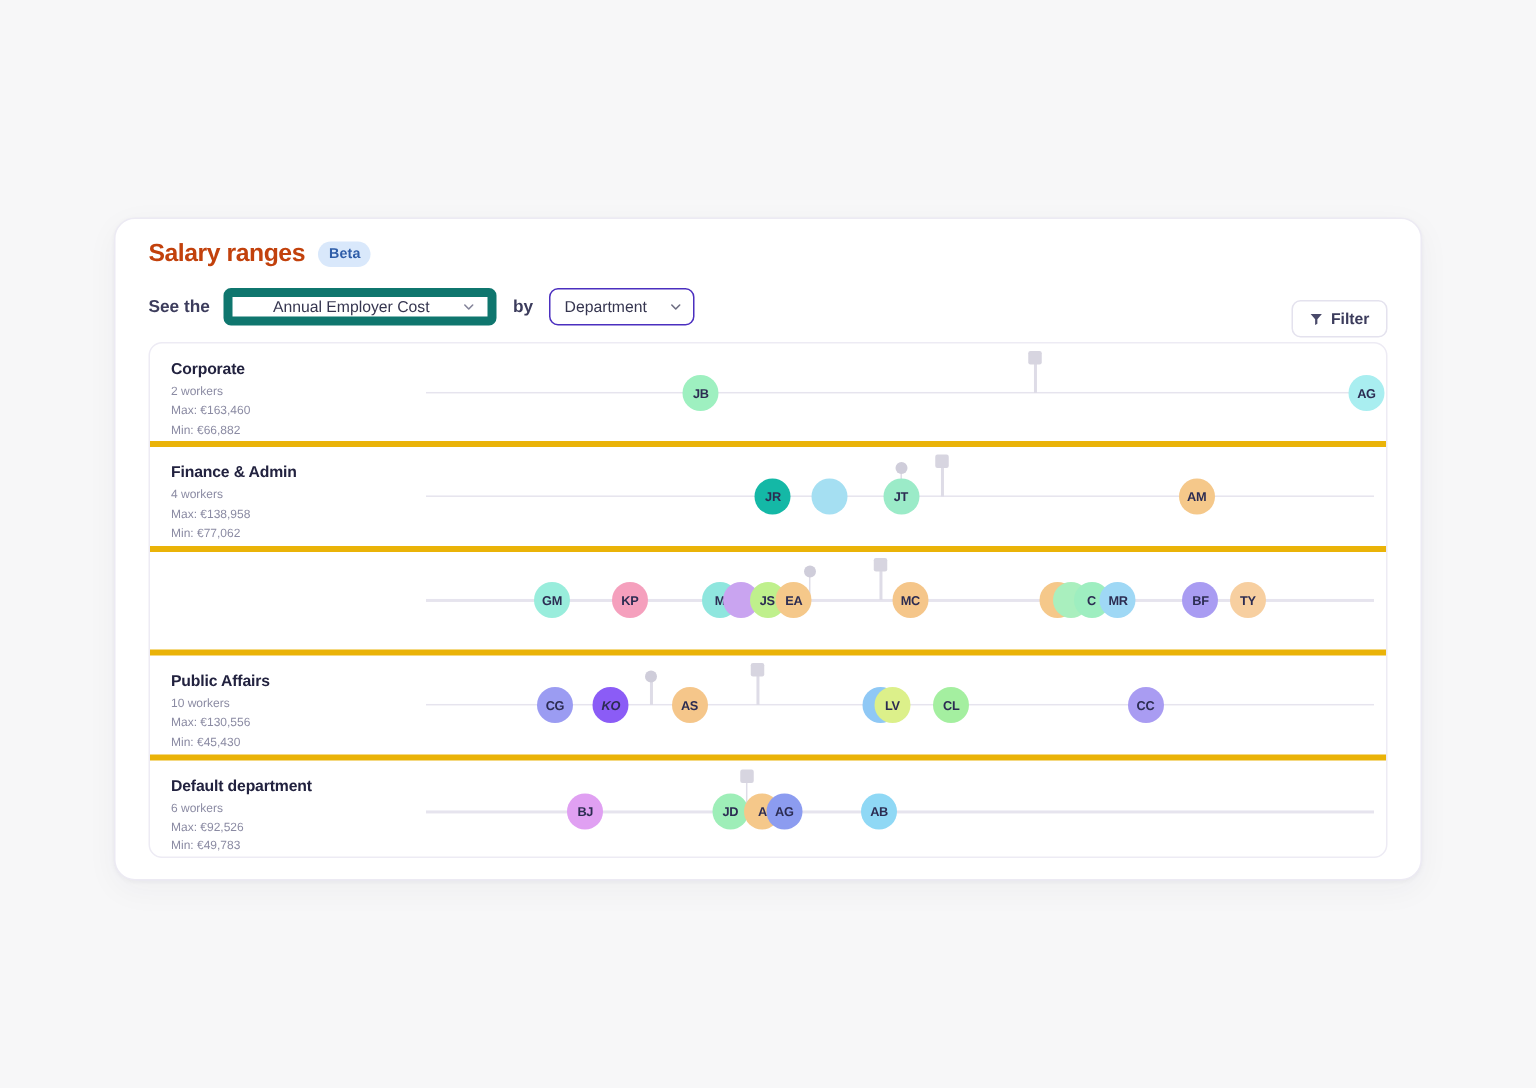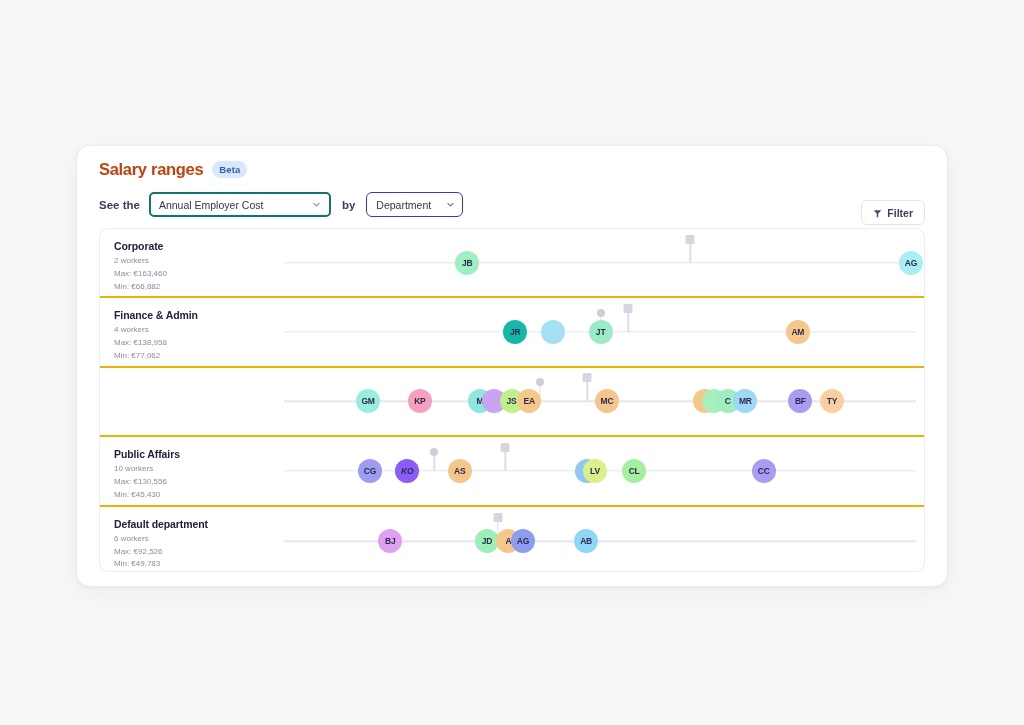--- a/index.html
+++ b/index.html
@@ -34,23 +34,23 @@
     padding: 2.5px 7px 3px; border-radius: 9px; letter-spacing: .1px;
   }
 
   
   .controls { display: flex; align-items: center; gap: 9px; margin-top: 13px; }
   .see-the { font-size: 11.5px; color: #3c3c5c; font-weight: 600; }
   .by-label { font-size: 11.5px; color: #3c3c5c; font-weight: 600; margin: 0 2px; }
   .select {
     display: flex; align-items: center; justify-content: space-between;
     height: 25px; background: #fff;
-    border: 2px solid #0f766e; border-radius: 5px;
+    border: 6px solid #0f766e; border-radius: 5px;
     font-size: 10.5px; color: #35354f;
-    padding: 0 8px 0 8px;
+    padding: 0 8px 0 27px;
   }
   .select.metric { width: 182px; }
   .select.group {
     width: 97px; border: 1.6px solid #4b2fbf;
     border-radius: 6px; padding: 0 7px 0 9px;
   }
   .chev { width: 9px; height: 9px; flex: none; opacity: .75; }
   .chev svg { display: block; }
 
   .filter-btn {
@@ -63,21 +63,21 @@
   .funnel { width: 9px; height: 9px; }
 
   
   .list-card {
     position: absolute; left: 22px; right: 22px; top: 82px; bottom: 14px;
     background: #fff; border: 1px solid #edebf4; border-radius: 9px;
     overflow: hidden;
   }
   .row {
     position: relative; height: 69.4px;
-    border-bottom: 2px solid #eab308;
+    border-bottom: 4px solid #eab308;
   }
   .row:last-child { border-bottom: none; }
 
   .row-info { position: absolute; left: 14px; top: 11px; width: 170px; }
   .dept-name {
     font-size: 10.5px; font-weight: 700; color: #22223f; letter-spacing: -.1px;
     margin-bottom: 3px;
   }
   .dept-meta { font-size: 8px; color: #8b8ba3; line-height: 1.62; }
 

